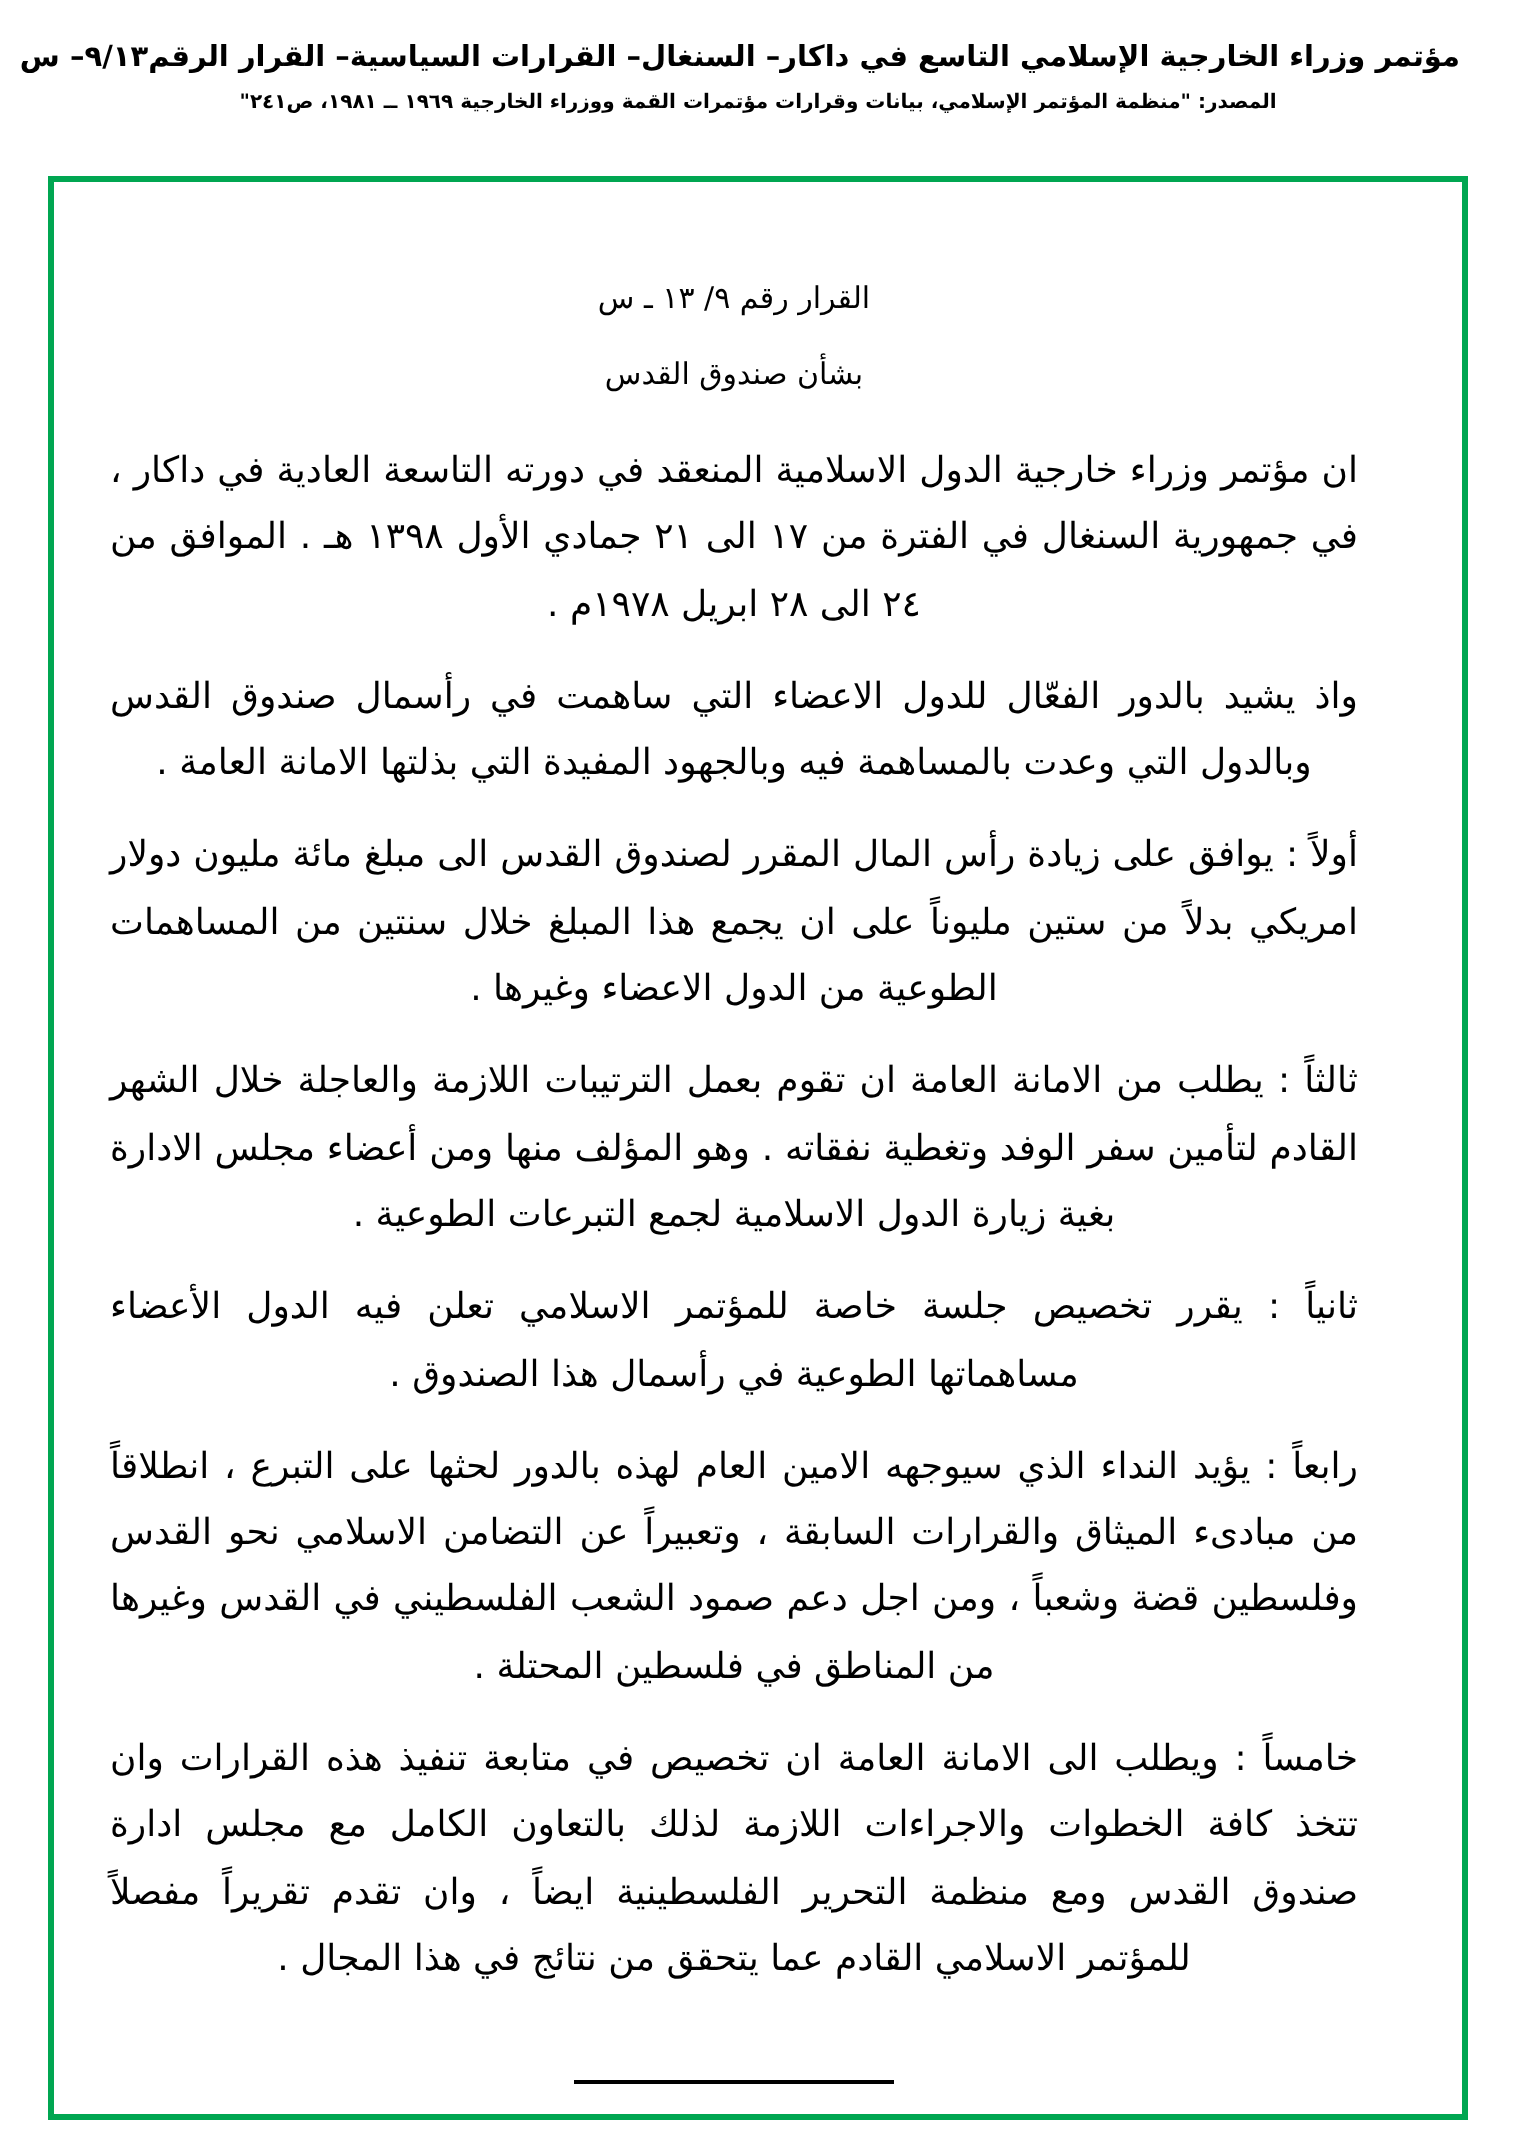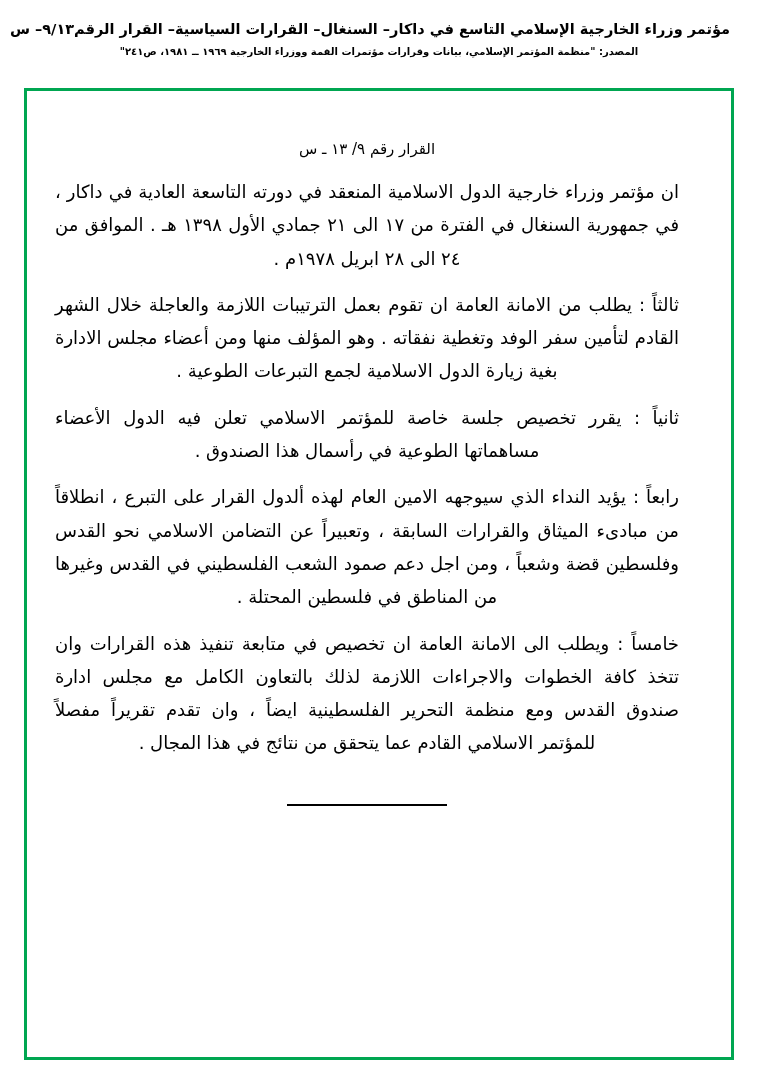--- a/index.html
+++ b/index.html
@@ -94,24 +94,27 @@
 
   <div class="header">
     <div class="header-title">مؤتمر وزراء الخارجية الإسلامي التاسع في داكار– السنغال– القرارات السياسية– القرار الرقم٩/١٣– س</div>
     <div class="header-source">المصدر: "منظمة المؤتمر الإسلامي، بيانات وقرارات مؤتمرات القمة ووزراء الخارجية ١٩٦٩ ــ ١٩٨١، ص٢٤١"</div>
   </div>
 
   <div class="frame">
     <div class="frame-inner">
 
       <div class="doc-number">القرار رقم ٩/ ١٣ ـ س</div>
+      <div class="doc-subject">بشأن صندوق القدس</div>
 
       <p class="para">ان مؤتمر وزراء خارجية الدول الاسلامية المنعقد في دورته التاسعة العادية في داكار ، في جمهورية السنغال في الفترة من ١٧ الى ٢١ جمادي الأول ١٣٩٨ هـ . الموافق من ٢٤ الى ٢٨ ابريل ١٩٧٨م .</p>
+      <p class="para">واذ يشيد بالدور الفعّال للدول الاعضاء التي ساهمت في رأسمال صندوق القدس وبالدول التي وعدت بالمساهمة فيه وبالجهود المفيدة التي بذلتها الامانة العامة .</p>
+      <p class="para">أولاً : يوافق على زيادة رأس المال المقرر لصندوق القدس الى مبلغ مائة مليون دولار امريكي بدلاً من ستين مليوناً على ان يجمع هذا المبلغ خلال سنتين من المساهمات الطوعية من الدول الاعضاء وغيرها .</p>
       <p class="para">ثالثاً : يطلب من الامانة العامة ان تقوم بعمل الترتيبات اللازمة والعاجلة خلال الشهر القادم لتأمين سفر الوفد وتغطية نفقاته . وهو المؤلف منها ومن أعضاء مجلس الادارة بغية زيارة الدول الاسلامية لجمع التبرعات الطوعية .</p>
       <p class="para">ثانياً : يقرر تخصيص جلسة خاصة للمؤتمر الاسلامي تعلن فيه الدول الأعضاء مساهماتها الطوعية في رأسمال هذا الصندوق .</p>
-      <p class="para">رابعاً : يؤيد النداء الذي سيوجهه الامين العام لهذه ألدول القرار على التبرع ، انطلاقاً من مبادىء الميثاق والقرارات السابقة ، وتعبيراً عن التضامن الاسلامي نحو القدس وفلسطين قضة وشعباً ، ومن اجل دعم صمود الشعب الفلسطيني في القدس وغيرها من المناطق في فلسطين المحتلة .</p>
+      <p class="para">رابعاً : يؤيد النداء الذي سيوجهه الامين العام لهذه بالدور لحثها على التبرع ، انطلاقاً من مبادىء الميثاق والقرارات السابقة ، وتعبيراً عن التضامن الاسلامي نحو القدس وفلسطين قضة وشعباً ، ومن اجل دعم صمود الشعب الفلسطيني في القدس وغيرها من المناطق في فلسطين المحتلة .</p>
       <p class="para">خامساً : ويطلب الى الامانة العامة ان تخصيص في متابعة تنفيذ هذه القرارات وان تتخذ كافة الخطوات والاجراءات اللازمة لذلك بالتعاون الكامل مع مجلس ادارة صندوق القدس ومع منظمة التحرير الفلسطينية ايضاً ، وان تقدم تقريراً مفصلاً للمؤتمر الاسلامي القادم عما يتحقق من نتائج في هذا المجال .</p>
 
       <div class="rule"></div>
     </div>
   </div>
 
 </div>
 
 </body></html>

